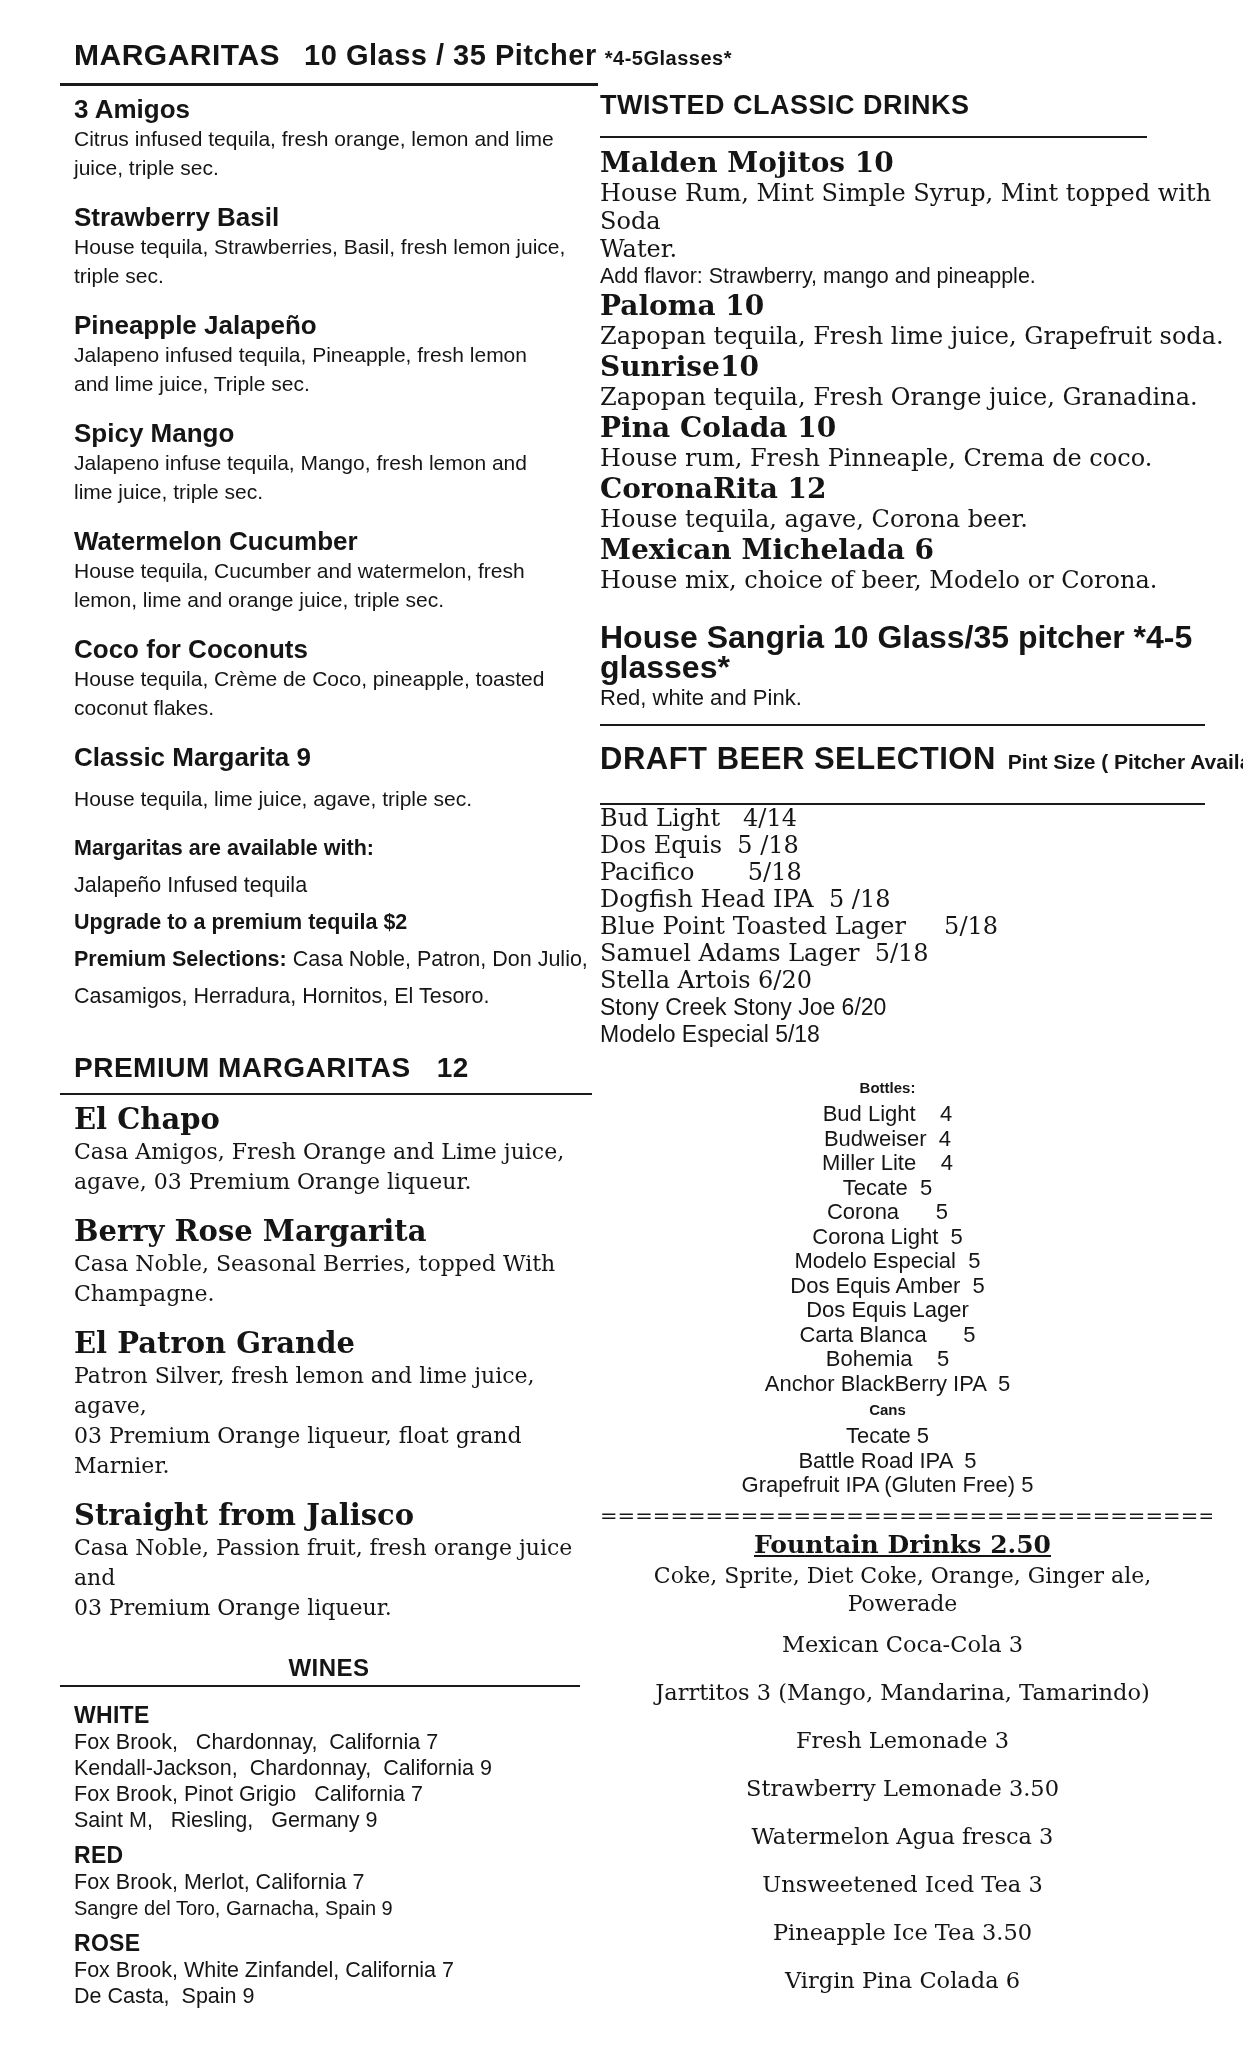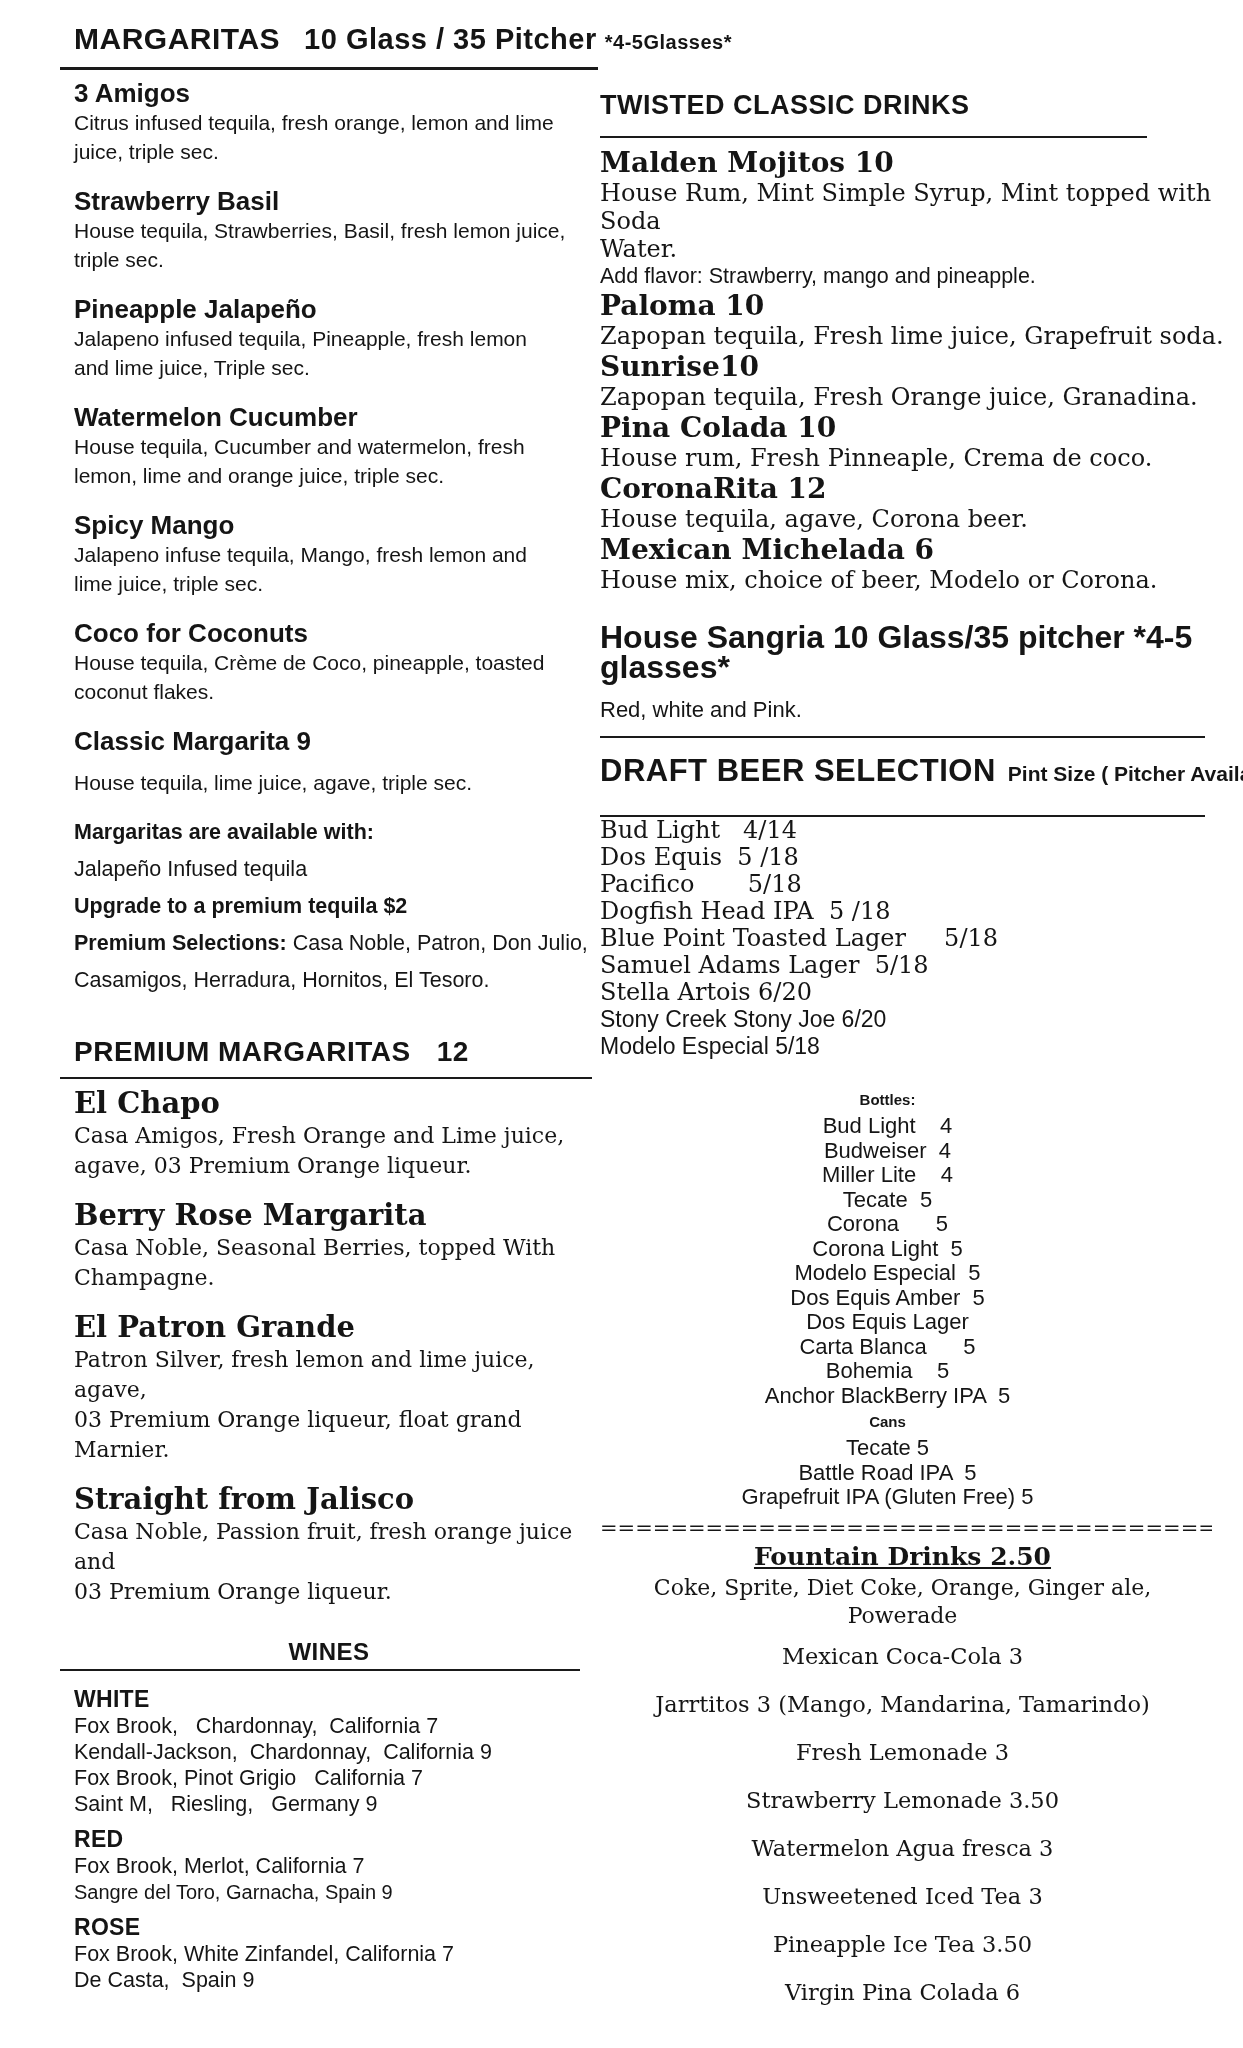--- a/index.html
+++ b/index.html
@@ -1,20 +1,20 @@
 <!DOCTYPE html>
 <html><head>
 <meta charset="utf-8">
 <style>
   html,body{margin:0;padding:0;background:#ffffff;}
   .page{position:relative;width:1243px;height:2048px;background:#fff;
         font-family:"Liberation Sans",sans-serif;color:#151515;overflow:hidden;}
 
   
-  .left-col{position:absolute;left:60px;top:24px;width:545px;}
+  .left-col{position:absolute;left:60px;top:40px;width:545px;}
   .l-header{padding-left:14px;font-weight:bold;font-size:30px;line-height:30px;letter-spacing:.5px;white-space:nowrap;}
   .l-pricing{font-size:29px;margin-left:24px;}
   .l-note{font-size:20px;margin-left:8px;}
   .rule{height:0;border-top:2px solid #1a1a1a;}
   .rule-thick{border-top-width:3px;margin-top:10px;width:538px;}
   .m-items{margin-top:8px;padding-left:14px;}
   .m-item{margin-bottom:20px;}
   .m-name{font-weight:bold;font-size:26px;line-height:30px;}
   .m-desc{font-size:21px;line-height:29px;white-space:pre-line;}
   .m-item.classic .m-desc{margin-top:12px;}
@@ -40,21 +40,21 @@
   
   .right-col{position:absolute;left:600px;top:90px;width:643px;}
   .r-header{font-weight:bold;font-size:27px;line-height:30px;letter-spacing:.5px;}
   .rule-tw{margin-top:16px;width:547px;}
   .t-items{margin-top:8px;font-family:"DejaVu Serif",serif;}
   .t-name{font-weight:bold;font-size:28px;line-height:33px;}
   .t-desc{font-size:24px;line-height:28px;white-space:pre-line;}
   .t-note{font-family:"Liberation Sans",sans-serif;font-size:21.5px;line-height:26px;}
   .sangria{margin-top:28px;}
   .sangria-title{font-weight:bold;font-size:32px;line-height:30px;}
-  .sangria-desc{font-size:22px;line-height:28px;margin-top:14px;}
+  .sangria-desc{font-size:22px;line-height:28px;margin-top:2px;}
   .rule-full{margin-top:12px;width:605px;}
   .draft-header{margin-top:14px;line-height:38px;white-space:nowrap;}
   .draft-title{font-weight:bold;font-size:31px;letter-spacing:.5px;}
   .draft-sub{font-weight:bold;font-size:21px;margin-left:12px;}
   .rule-draft{margin-top:20px;width:605px;}
   .draft-list{font-family:"DejaVu Serif",serif;font-size:24px;}
   .d-line{line-height:27px;white-space:pre;}
   .d-line.sans{font-family:"Liberation Sans",sans-serif;font-size:23px;}
   .center-block{width:575px;text-align:center;}
   .bottles{margin-top:26px;font-size:22px;}
@@ -88,28 +88,28 @@
           <div class="m-name">Strawberry Basil</div>
           <div class="m-desc">House tequila, Strawberries, Basil, fresh lemon juice,
 triple sec.</div>
         </div>
         <div class="m-item">
           <div class="m-name">Pineapple Jalapeño</div>
           <div class="m-desc">Jalapeno infused tequila, Pineapple, fresh lemon
 and lime juice, Triple sec.</div>
         </div>
         <div class="m-item">
+          <div class="m-name">Spicy Mango</div>
+          <div class="m-desc">Jalapeno infuse tequila, Mango, fresh lemon and
+lime juice, triple sec.</div>
+        </div>
+        <div class="m-item">
           <div class="m-name">Watermelon Cucumber</div>
           <div class="m-desc">House tequila, Cucumber and watermelon, fresh
 lemon, lime and orange juice, triple sec.</div>
-        </div>
-        <div class="m-item">
-          <div class="m-name">Spicy Mango</div>
-          <div class="m-desc">Jalapeno infuse tequila, Mango, fresh lemon and
-lime juice, triple sec.</div>
         </div>
         <div class="m-item">
           <div class="m-name">Coco for Coconuts</div>
           <div class="m-desc">House tequila, Crème de Coco, pineapple, toasted
 coconut flakes.</div>
         </div>
         <div class="m-item classic">
           <div class="m-name">Classic Margarita 9</div>
           <div class="m-desc">House tequila, lime juice, agave, triple sec.</div>
         </div>

